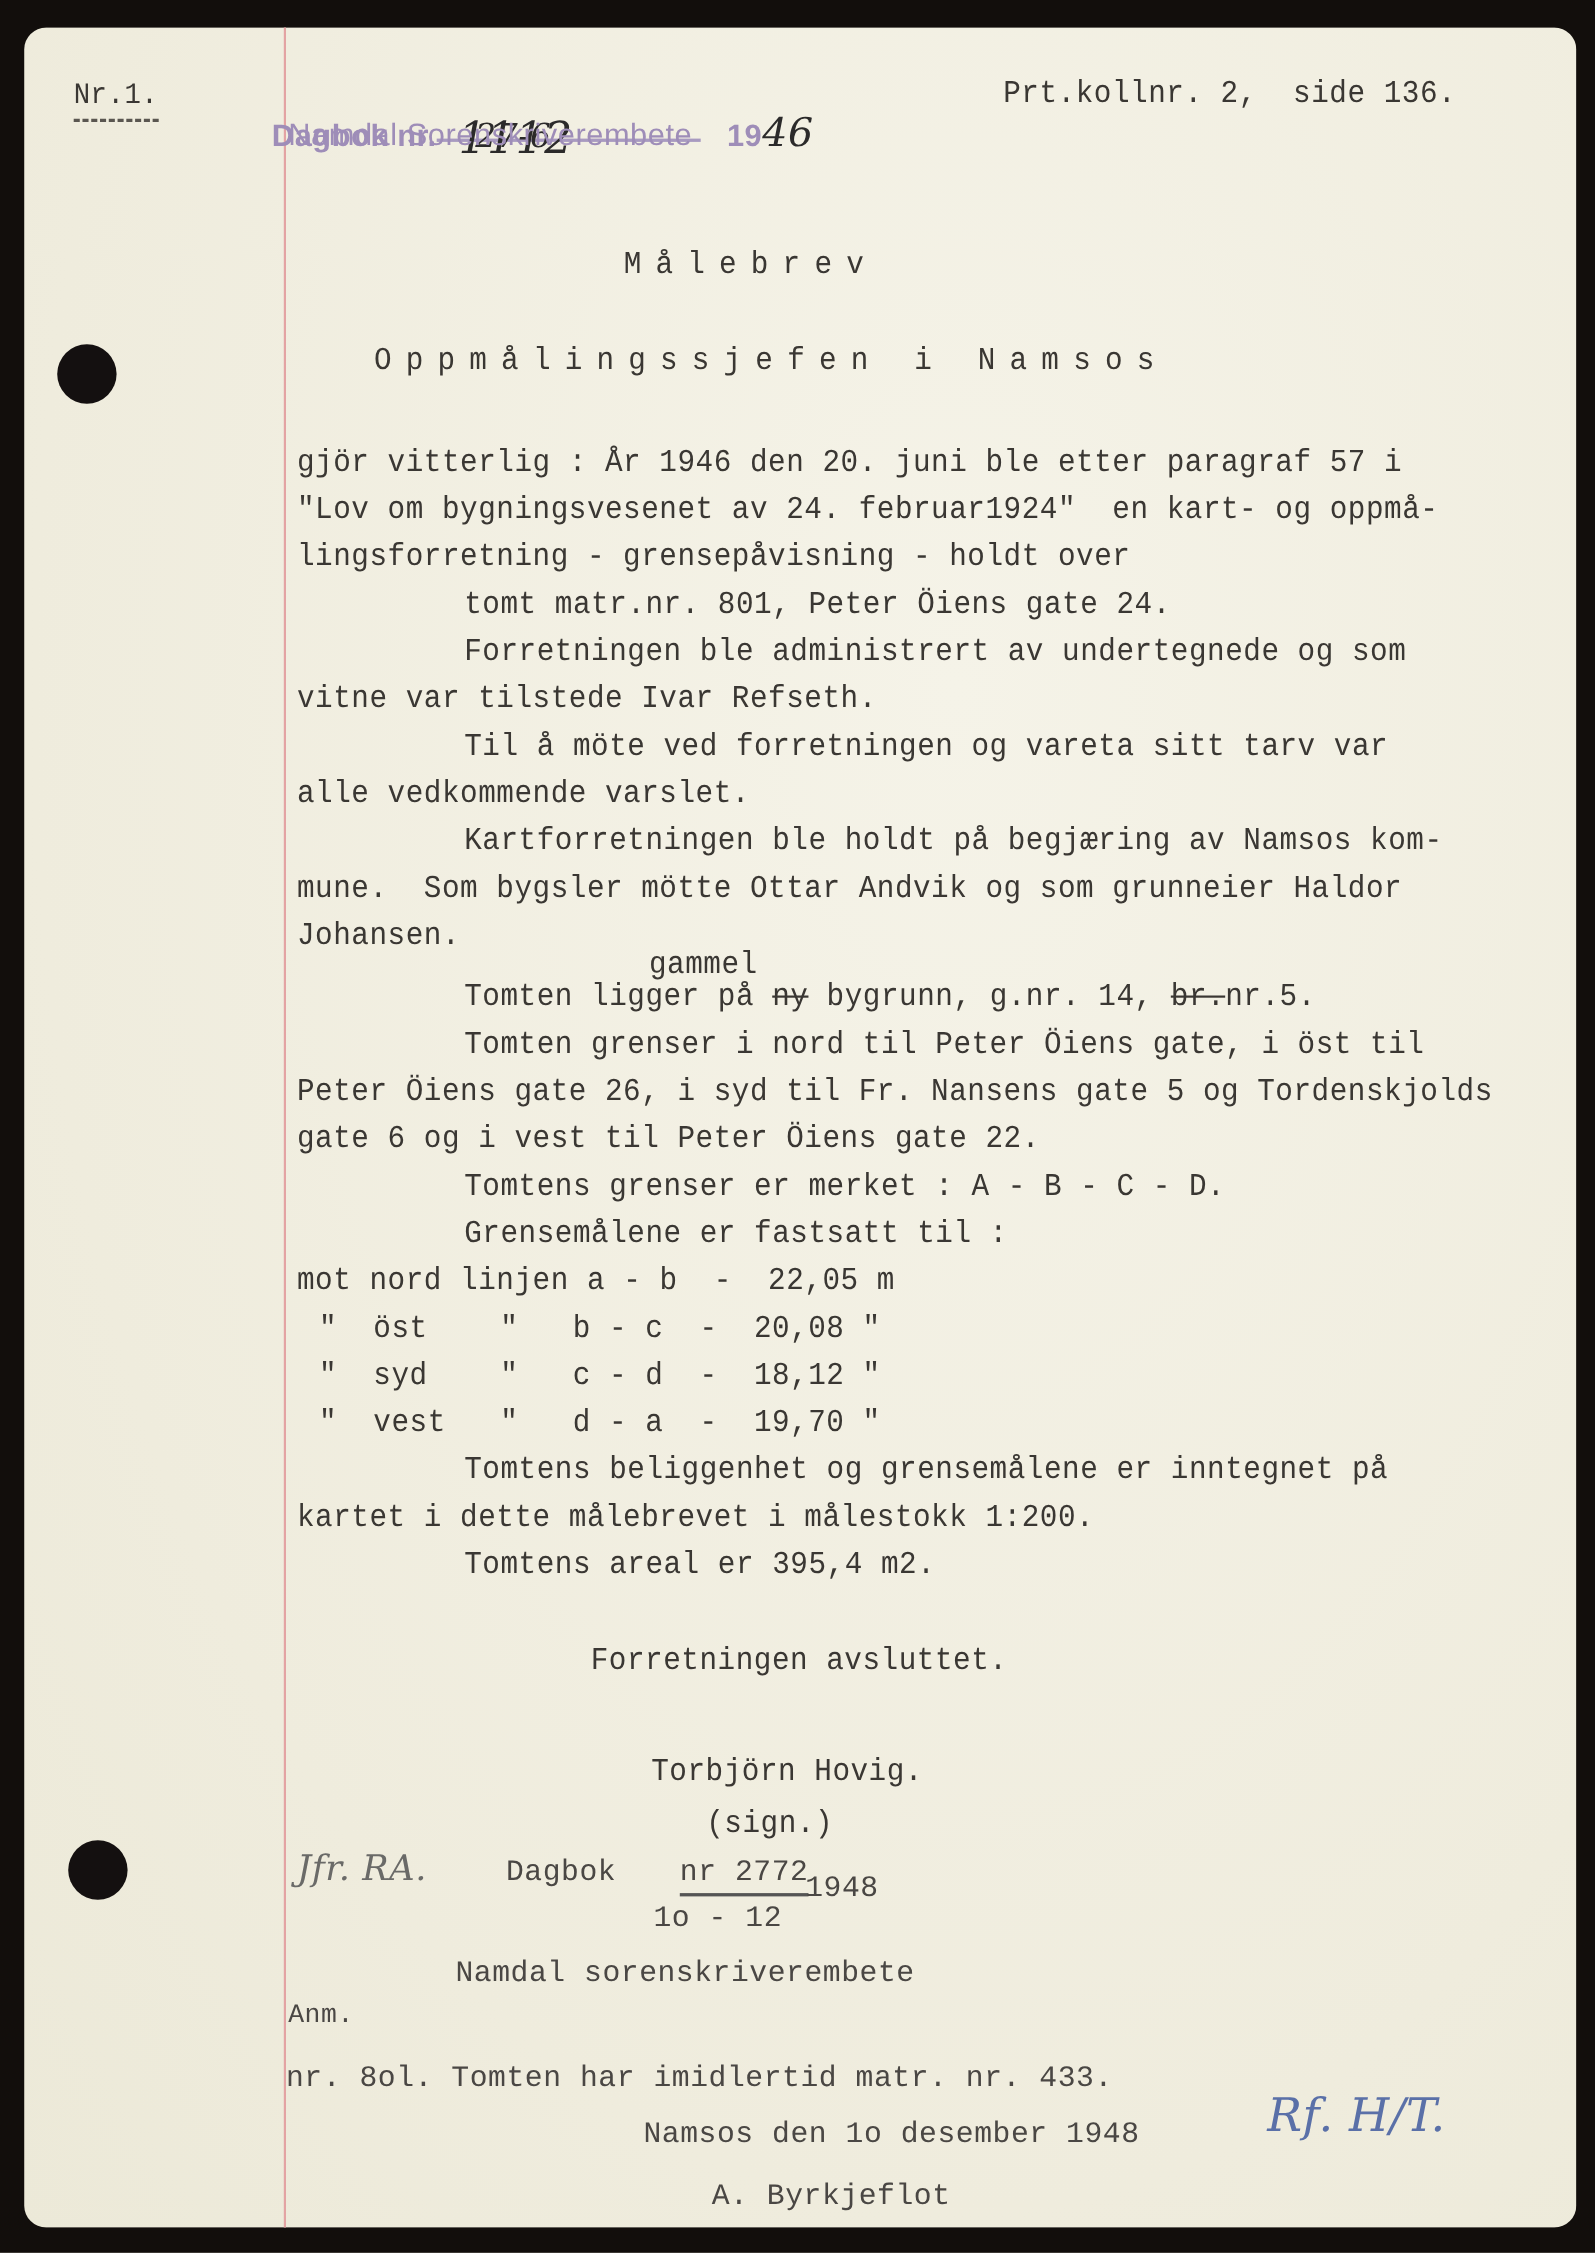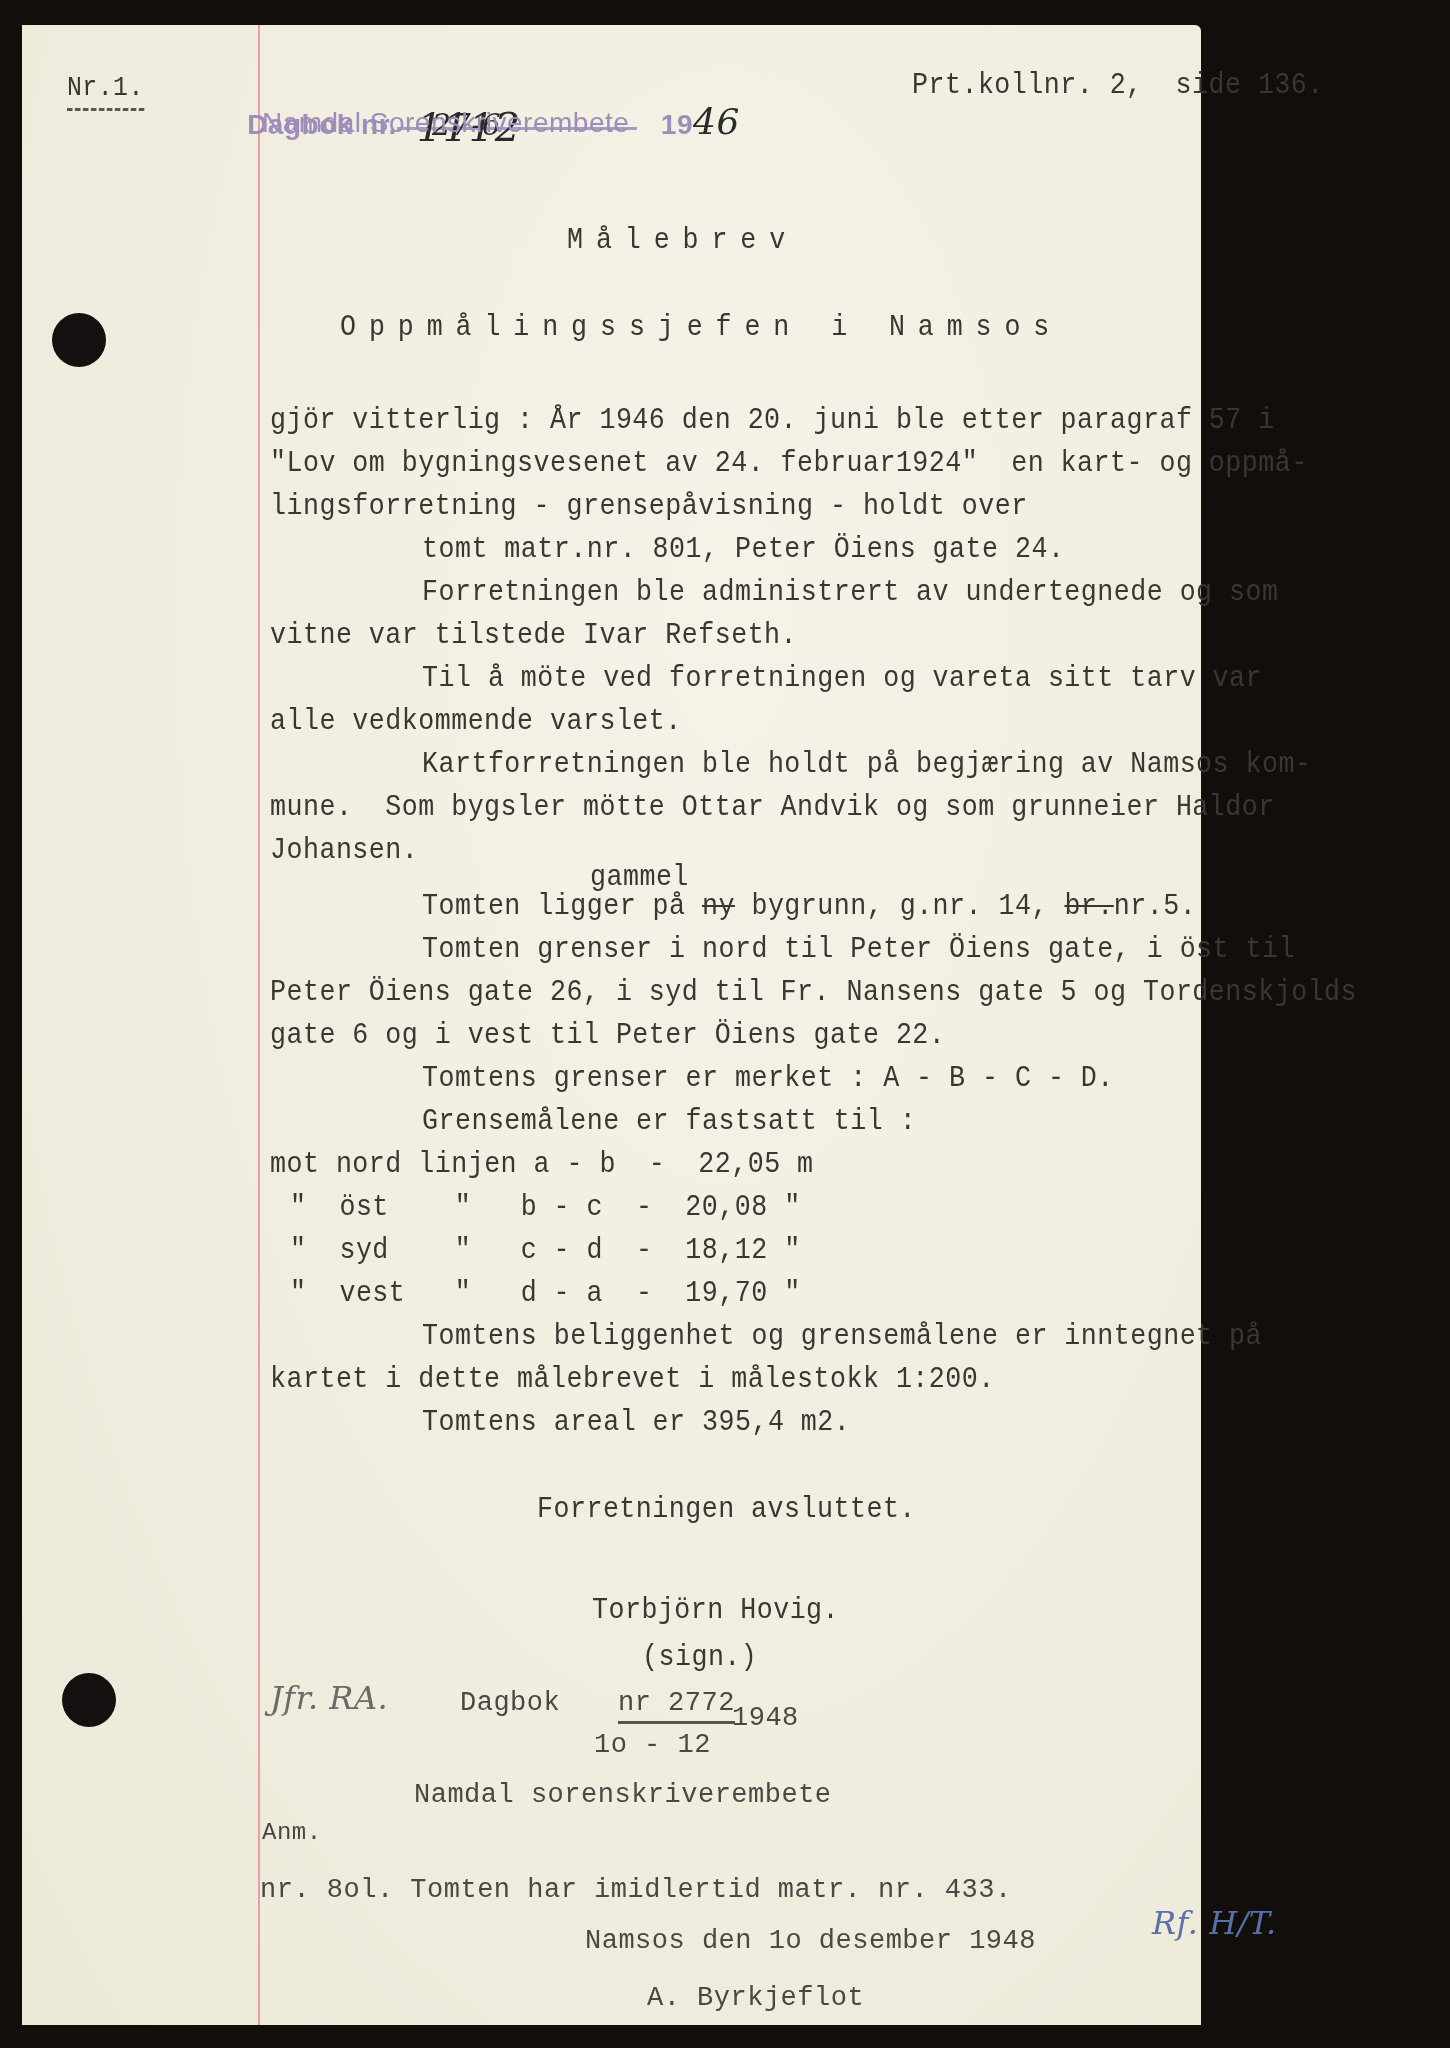--- a/index.html
+++ b/index.html
@@ -5,24 +5,25 @@
     html, body { margin: 0; padding: 0; }
     body {
       width: 1450px; height: 2048px;
       background: #120e0c;
       position: relative; overflow: hidden;
       font-family: "Liberation Mono", "DejaVu Sans Mono", monospace;
       color: #3a3733;
     }
     .page {
       position: absolute; left: 22px; top: 25px;
-      width: 1179px; height: 2000px;
+      width: 1411px; height: 2000px;
       background: #f2f0e3;
       background-image: radial-gradient(ellipse at 60% 30%, #f5f3e8 0%, #efecdd 70%, #ece9d8 100%);
       border-top-right-radius: 6px;
+      border-radius: 20px;
     }
     .margin-line {
       position: absolute; left: 236px; top: 0; width: 2px; height: 2000px;
       background: #e3a3a3;
     }
     .hole {
       position: absolute; width: 54px; height: 54px; border-radius: 50%;
       background: #141010;
     }
     .t { position: absolute; white-space: pre; font-size: 29px; line-height: 36px; letter-spacing: 0.5px; }
@@ -102,14 +103,14 @@
   <div class="t typed2 underline" style="left:560px; top:1660px;margin-left:36px;">nr 2772</div>
   <div class="t typed2" style="left:710px; top:1675px;">1948</div>
   <div class="t typed2" style="left:572px; top:1702px;">1o - 12</div>
   <div class="t typed2" style="left:392px; top:1752px;">Namdal sorenskriverembete</div>
 
   <div class="t typed2" style="left:240px; top:1790px; font-size:24px;">Anm.</div>
   <div class="t typed2" style="left:238px; top:1847px;">nr. 8ol. Tomten har imidlertid matr. nr. 433.</div>
 
   <div class="t typed2" style="left:563px; top:1898px;">Namsos den 1o desember 1948</div>
   <div class="t typed2" style="left:625px; top:1955px;">A. Byrkjeflot</div>
-  <div class="t hand" style="left:1130px; top:1880px; color:#5a70a8; font-size:32px;">Rf. H/T.</div>
+  <div class="t hand" style="left:1130px; top:1880px; color:#5a70a8; font-size:42px;">Rf. H/T.</div>
 </div>
 
 </body></html>

